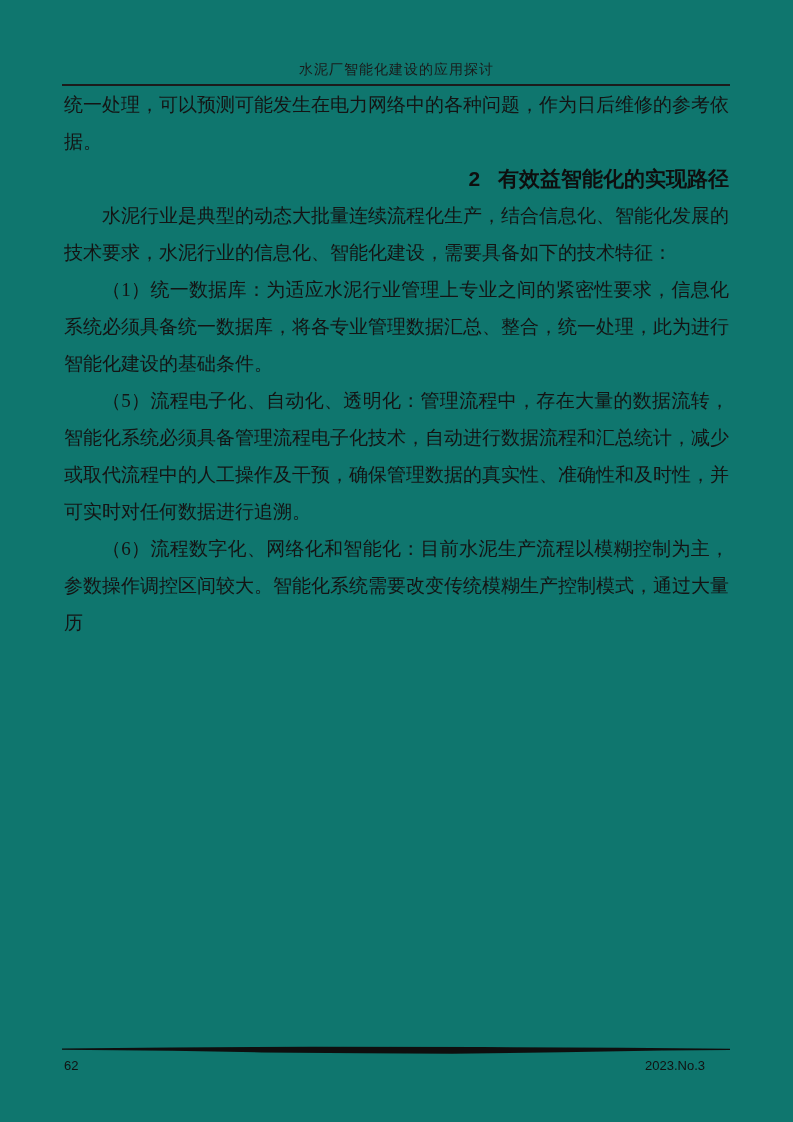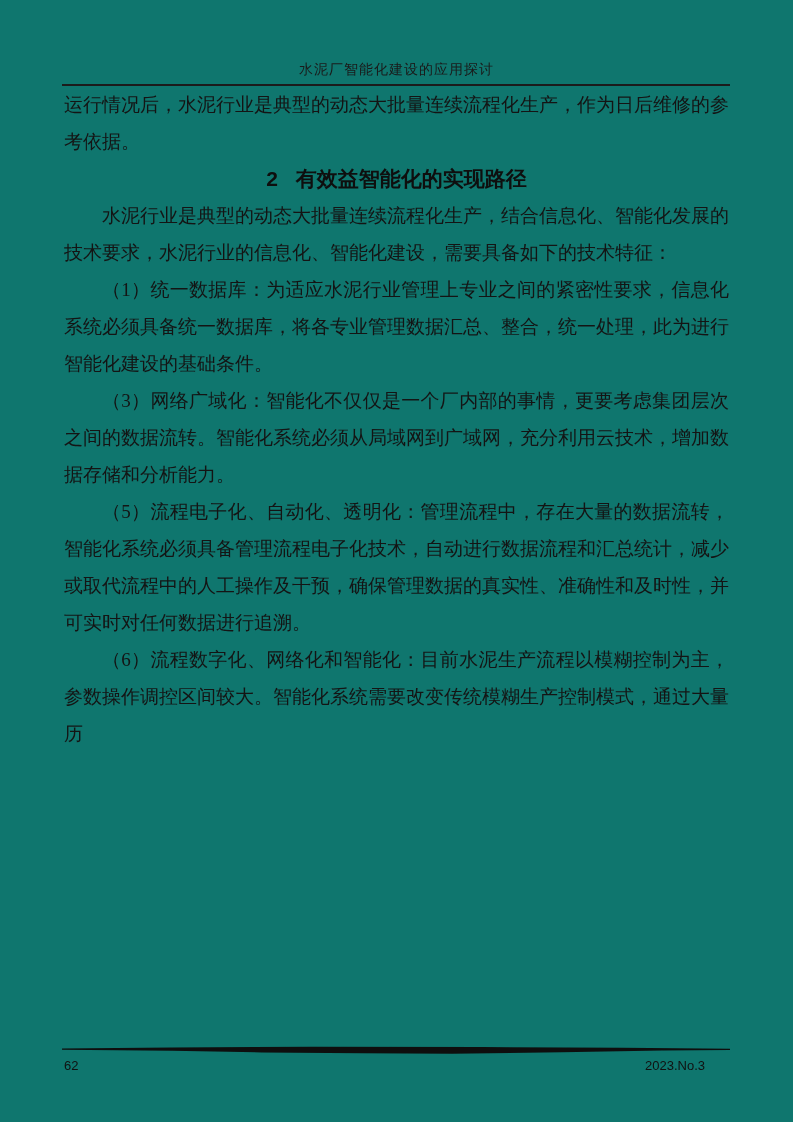--- a/index.html
+++ b/index.html
@@ -55,21 +55,21 @@
     text-indent: 2em;
   }
   .section-heading {
     margin: 0;
     padding: 0;
     font-family: "Liberation Sans", "DejaVu Sans", sans-serif;
     font-weight: bold;
     font-size: 21px;
     line-height: 37px;
     color: #0e0e0e;
-    text-align: center;
+    text-align: right;
   }
   .section-heading .sec-num {
     display: inline-block;
     margin-right: 0.85em;
   }
   
   .footer-bar {
     position: absolute;
     left: 62px;
     top: 1046px;
@@ -101,29 +101,28 @@
 
 <div class="page">
 
   <div class="running-header">
     <span>水泥厂智能化建设的应用探讨</span>
   </div>
 
   <div class="header-rule"></div>
 
   <div class="doc-body">
-    <p>运行情况后，水泥行业是典型的动态大批量连续流程化生产，作为日后维修的参考依据。</p>
+    <p>统一处理，可以预测可能发生在电力网络中的各种问题，作为日后维修的参考依据。</p>
 
     <h2 class="section-heading">
       <span class="sec-num">2</span><span>有效益智能化的实现路径</span>
     </h2>
 
     <p class="para-indent">水泥行业是典型的动态大批量连续流程化生产，结合信息化、智能化发展的技术要求，水泥行业的信息化、智能化建设，需要具备如下的技术特征：</p>
     <p class="para-indent">（1）统一数据库：为适应水泥行业管理上专业之间的紧密性要求，信息化系统必须具备统一数据库，将各专业管理数据汇总、整合，统一处理，此为进行智能化建设的基础条件。</p>
-    <p class="para-indent">（3）网络广域化：智能化不仅仅是一个厂内部的事情，更要考虑集团层次之间的数据流转。智能化系统必须从局域网到广域网，充分利用云技术，增加数据存储和分析能力。</p>
     <p class="para-indent">（5）流程电子化、自动化、透明化：管理流程中，存在大量的数据流转，智能化系统必须具备管理流程电子化技术，自动进行数据流程和汇总统计，减少或取代流程中的人工操作及干预，确保管理数据的真实性、准确性和及时性，并可实时对任何数据进行追溯。</p>
     <p class="para-indent">（6）流程数字化、网络化和智能化：目前水泥生产流程以模糊控制为主，参数操作调控区间较大。智能化系统需要改变传统模糊生产控制模式，通过大量历</p>
   </div>
 
   <svg class="footer-bar" viewBox="0 0 668 12" preserveAspectRatio="none" aria-hidden="true">
     <polygon fill="#0e0e0e" points="0,2.6 110,1.4 250,0.8 420,1.0 560,1.8 668,2.8 668,4.0 600,4.6 500,6.2 390,7.8 300,7.2 200,6.4 110,4.8 0,3.8"></polygon>
   </svg>
 
   <div class="footer-row">
     <span class="page-num">62</span>

